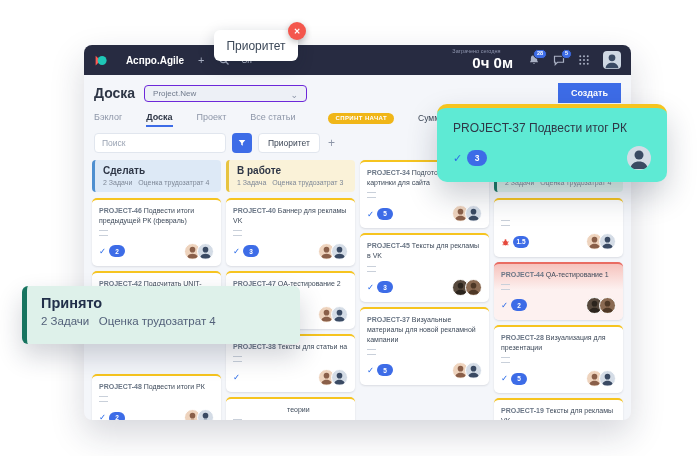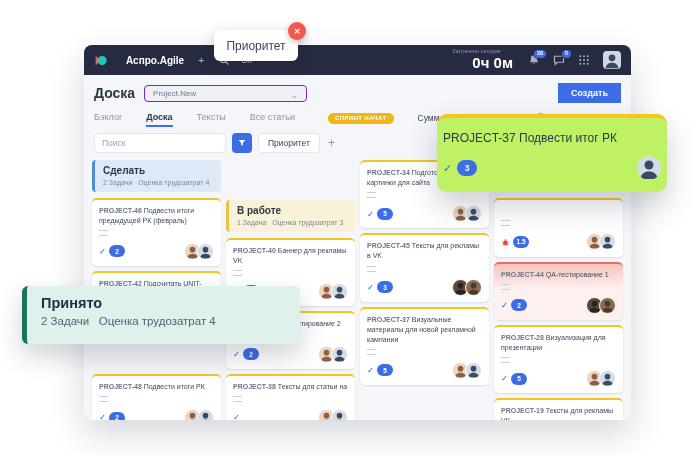--- a/index.html
+++ b/index.html
@@ -50,21 +50,21 @@
   .funnel-btn{width:20px;height:20px;background:#3d6ce7;border:none;border-radius:4px;
     display:flex;align-items:center;justify-content:center;}
   .chip{height:18px;display:flex;align-items:center;background:#fff;border:1px solid #e1e6ee;
     border-radius:4px;padding:0 9px;font-size:8.5px;color:#3c4656;}
   .add-filter{color:#8d96a8;font-size:12px;background:none;border:none;padding:0 2px;line-height:1;}
   
   .board{display:flex;gap:5px;padding:2px 8px 8px;align-items:flex-start;}
   .col{flex:1;min-width:0;}
   .col-header{border-left:3px solid;border-radius:4px;padding:5px 8px 6px;margin-bottom:6px;}
   .acc-blue   .col-header{background:#dde9f6;border-color:#4e8fd0;}
-  .acc-yellow .col-header{background:#faf2d8;border-color:#e7c33f;margin-top:40px;}
+  .acc-yellow .col-header{background:#faf2d8;border-color:#e7c33f;}
   .acc-purple .col-header{background:#e9ddf1;border-color:#b175d8;}
   .acc-green  .col-header{background:#def1ea;border-color:#1c7a66;}
   .col-title{font-size:10px;font-weight:700;color:#2e3646;}
   .col-meta{font-size:7px;color:#7d8796;margin-top:2.5px;white-space:pre-wrap;}
   .task-card{background:#fff;border-radius:5px;border-top:2.5px solid #f6c41f;
     box-shadow:0 1px 2px rgba(31,45,61,.12);padding:6px 7px;margin-bottom:5px;}
   .task-card.alert{border-top-color:#e96c62;background:linear-gradient(180deg,#f6c3bd,#fdf1f0 46%);}
   .task-card.indent .card-title{padding-left:52px;}
   .card-title{font-size:7px;line-height:1.45;color:#3e4a5a;}
   .card-title .code{color:#6a7686;font-weight:700;margin-right:2px;}
@@ -83,22 +83,22 @@
   .av-d2{background:#8a6síst;}
   .av-d2{background:#8a6a52;color:#4e3826;}
   .spacer{height:30px;}
   
   .tooltip{position:absolute;left:214px;top:30px;width:84px;height:31px;background:#fff;border-radius:6px;
     box-shadow:0 5px 16px rgba(20,30,50,.22);display:flex;align-items:center;justify-content:center;
     font-size:12px;color:#3c4858;z-index:30;}
   .tooltip-close{position:absolute;top:-8px;right:-8px;width:18px;height:18px;border-radius:50%;
     background:#f4574d;color:#fff;font-size:8px;font-weight:700;display:flex;align-items:center;
     justify-content:center;box-shadow:0 2px 6px rgba(0,0,0,.25);border:none;}
-  .popup{position:absolute;left:437px;top:114px;width:230px;height:78px;background:#bef264;border-radius:10px;
-    border-top:4px solid #f6c41f;box-shadow:0 14px 30px rgba(25,35,60,.22);padding:13px 6px 12px;z-index:25;
+  .popup{position:absolute;left:437px;top:104px;width:230px;height:78px;background:#5eead4;border-radius:10px;
+    border-top:4px solid #f6c41f;box-shadow:0 14px 30px rgba(25,35,60,.22);padding:13px 16px 12px;z-index:25;
     box-sizing:border-box;}
   .popup-title{font-size:12px;color:#2f3747;}
   .popup-footer{display:flex;align-items:center;margin-top:11px;gap:5px;}
   .popup .check{font-size:11px;}
   .popup .badge{min-width:16px;height:16px;font-size:8.5px;border-radius:9px;}
   .popup .avatar{width:24px;height:24px;margin-left:auto;border:none;}
   .accepted{position:absolute;left:22px;top:286px;width:278px;height:58px;background:#def1ea;
     border-left:5px solid #17745f;border-radius:6px;box-shadow:0 12px 26px rgba(25,35,60,.2);
     padding:9px 14px;z-index:20;box-sizing:border-box;}
   .accepted-title{font-size:14.5px;font-weight:700;color:#22304a;}
@@ -170,21 +170,21 @@
     <span class="project-select">
       <span>Project.New</span>
       <span class="chev">⌄</span>
     </span>
     <button class="create-btn">Создать</button>
   </div>
 
   <div class="tabs-row">
     <span class="tab">Бэклог</span>
     <span class="tab active">Доска</span>
-    <span class="tab">Тексты</span>
+    <span class="tab">Проект</span>
     <span class="tab">Все статьи</span>
     <span class="sprint-badge">СПРИНТ НАЧАТ</span>
     <span class="sprint-summary">Сумм. оценка: 17 (7 / 7)</span>
     <span class="help-ic">?</span>
   </div>
 
   <div class="filter-row">
     <input class="search-input" placeholder="Поиск" style="">
     <button class="funnel-btn">
       <svg width="10" height="10" viewBox="0 0 12 12">

